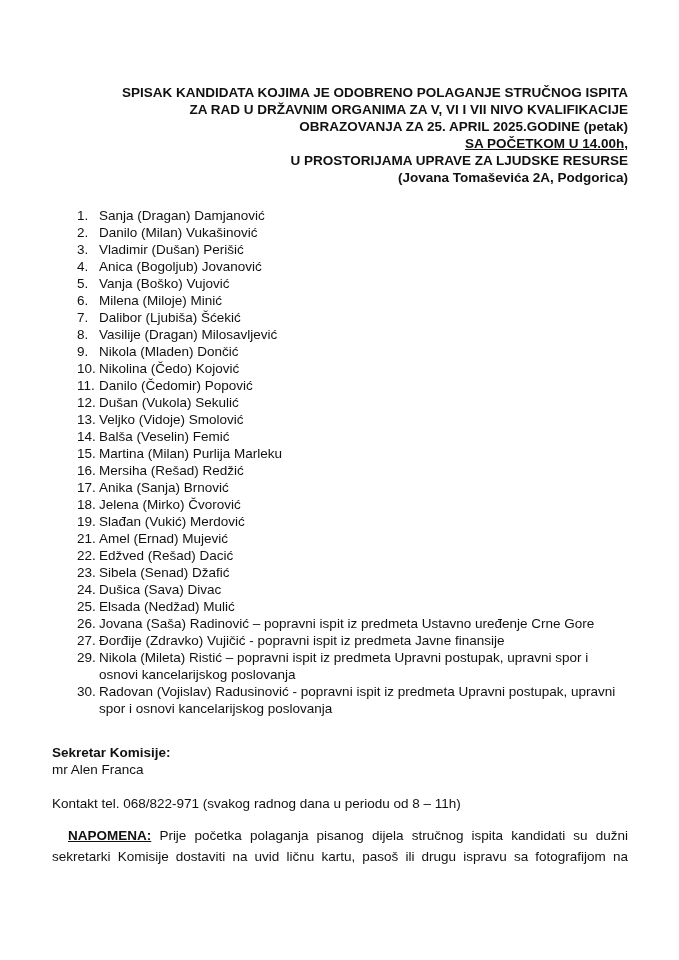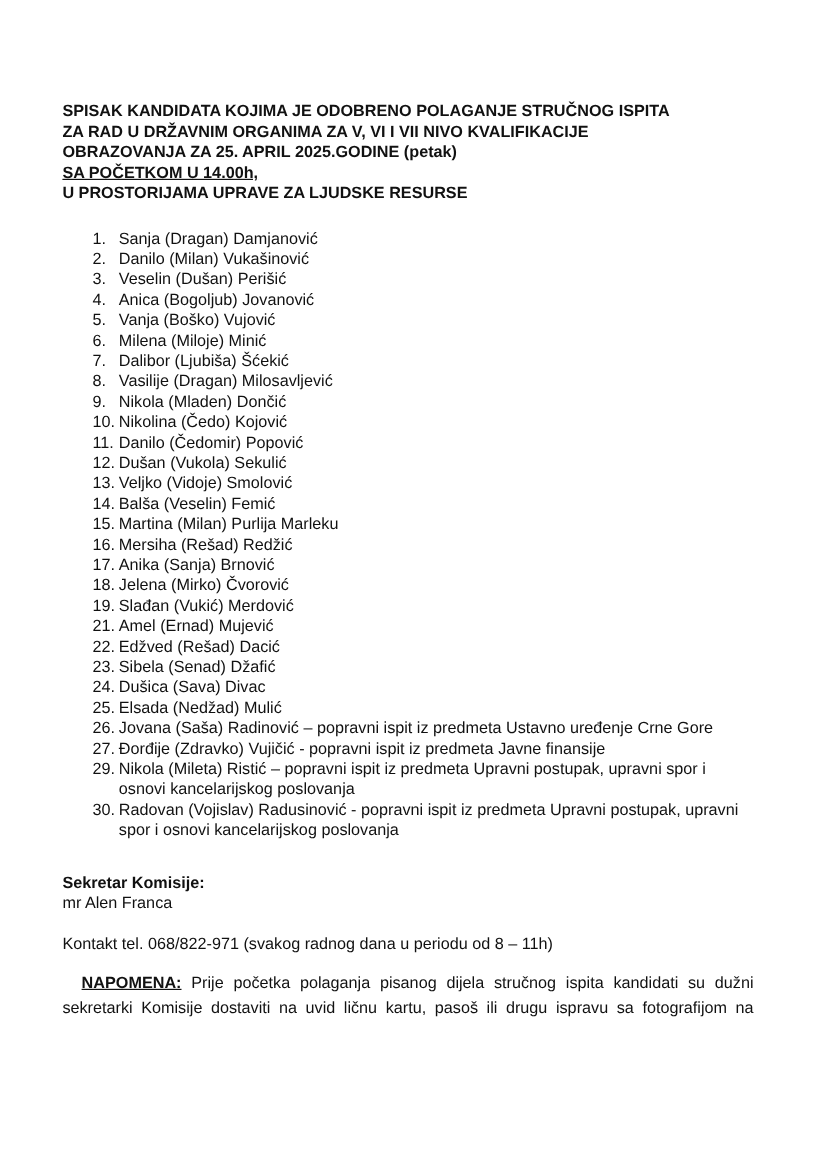--- a/index.html
+++ b/index.html
@@ -17,21 +17,21 @@
     -webkit-font-smoothing: antialiased;
   }
   .page {
     box-sizing: border-box;
     width: 679px;
     height: 960px;
     padding: 84px 51px 0 52px;
     background: #ffffff;
   }
   .title-block {
-    text-align: left;
+    text-align: right;
     font-weight: bold;
     line-height: 17px;
   }
   .title-line { white-space: nowrap; }
   .title-line.u { text-decoration: underline; }
   ol.cands {
     list-style: none;
     margin: 21px 0 0 25px;
     padding: 0;
     line-height: 17px;
@@ -74,34 +74,35 @@
 <body>
 
 <div class="page">
 
   <header class="title-block">
     <div class="title-line">SPISAK KANDIDATA KOJIMA JE ODOBRENO POLAGANJE STRUČNOG ISPITA</div>
     <div class="title-line">ZA RAD U DRŽAVNIM ORGANIMA ZA V, VI I VII NIVO KVALIFIKACIJE</div>
     <div class="title-line">OBRAZOVANJA ZA 25. APRIL 2025.GODINE (petak)</div>
     <div class="title-line u">SA POČETKOM U 14.00h,</div>
     <div class="title-line">U PROSTORIJAMA UPRAVE ZA LJUDSKE RESURSE</div>
+    <div class="title-line">(Jovana Tomaševića 2A, Podgorica)</div>
   </header>
 
   <ol class="cands">
       <li>
         <span class="num">1.</span>
         <span class="txt">Sanja (Dragan) Damjanović</span>
       </li>
       <li>
         <span class="num">2.</span>
         <span class="txt">Danilo (Milan) Vukašinović</span>
       </li>
       <li>
         <span class="num">3.</span>
-        <span class="txt">Veselin (Dušan) Perišić</span>
+        <span class="txt">Vladimir (Dušan) Perišić</span>
       </li>
       <li>
         <span class="num">4.</span>
         <span class="txt">Anica (Bogoljub) Jovanović</span>
       </li>
       <li>
         <span class="num">5.</span>
         <span class="txt">Vanja (Boško) Vujović</span>
       </li>
       <li>

